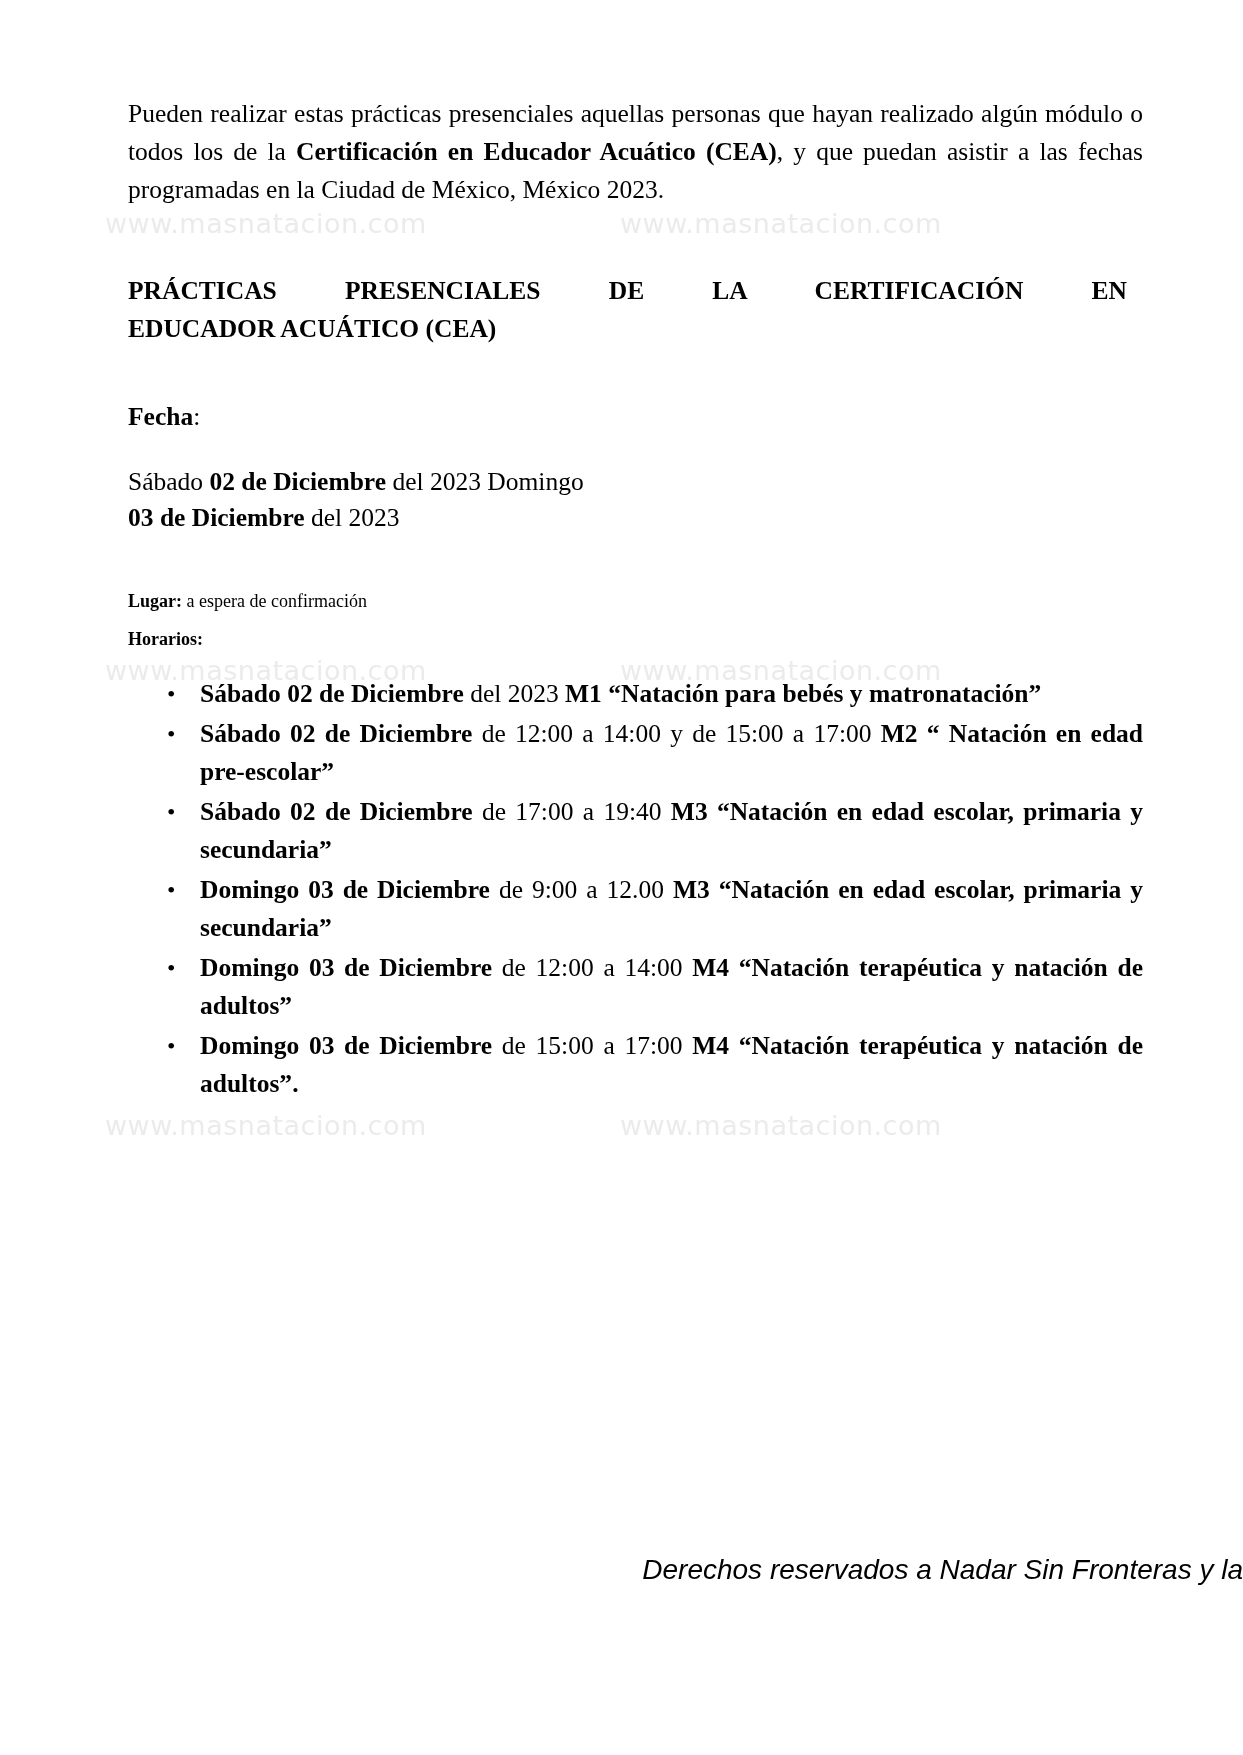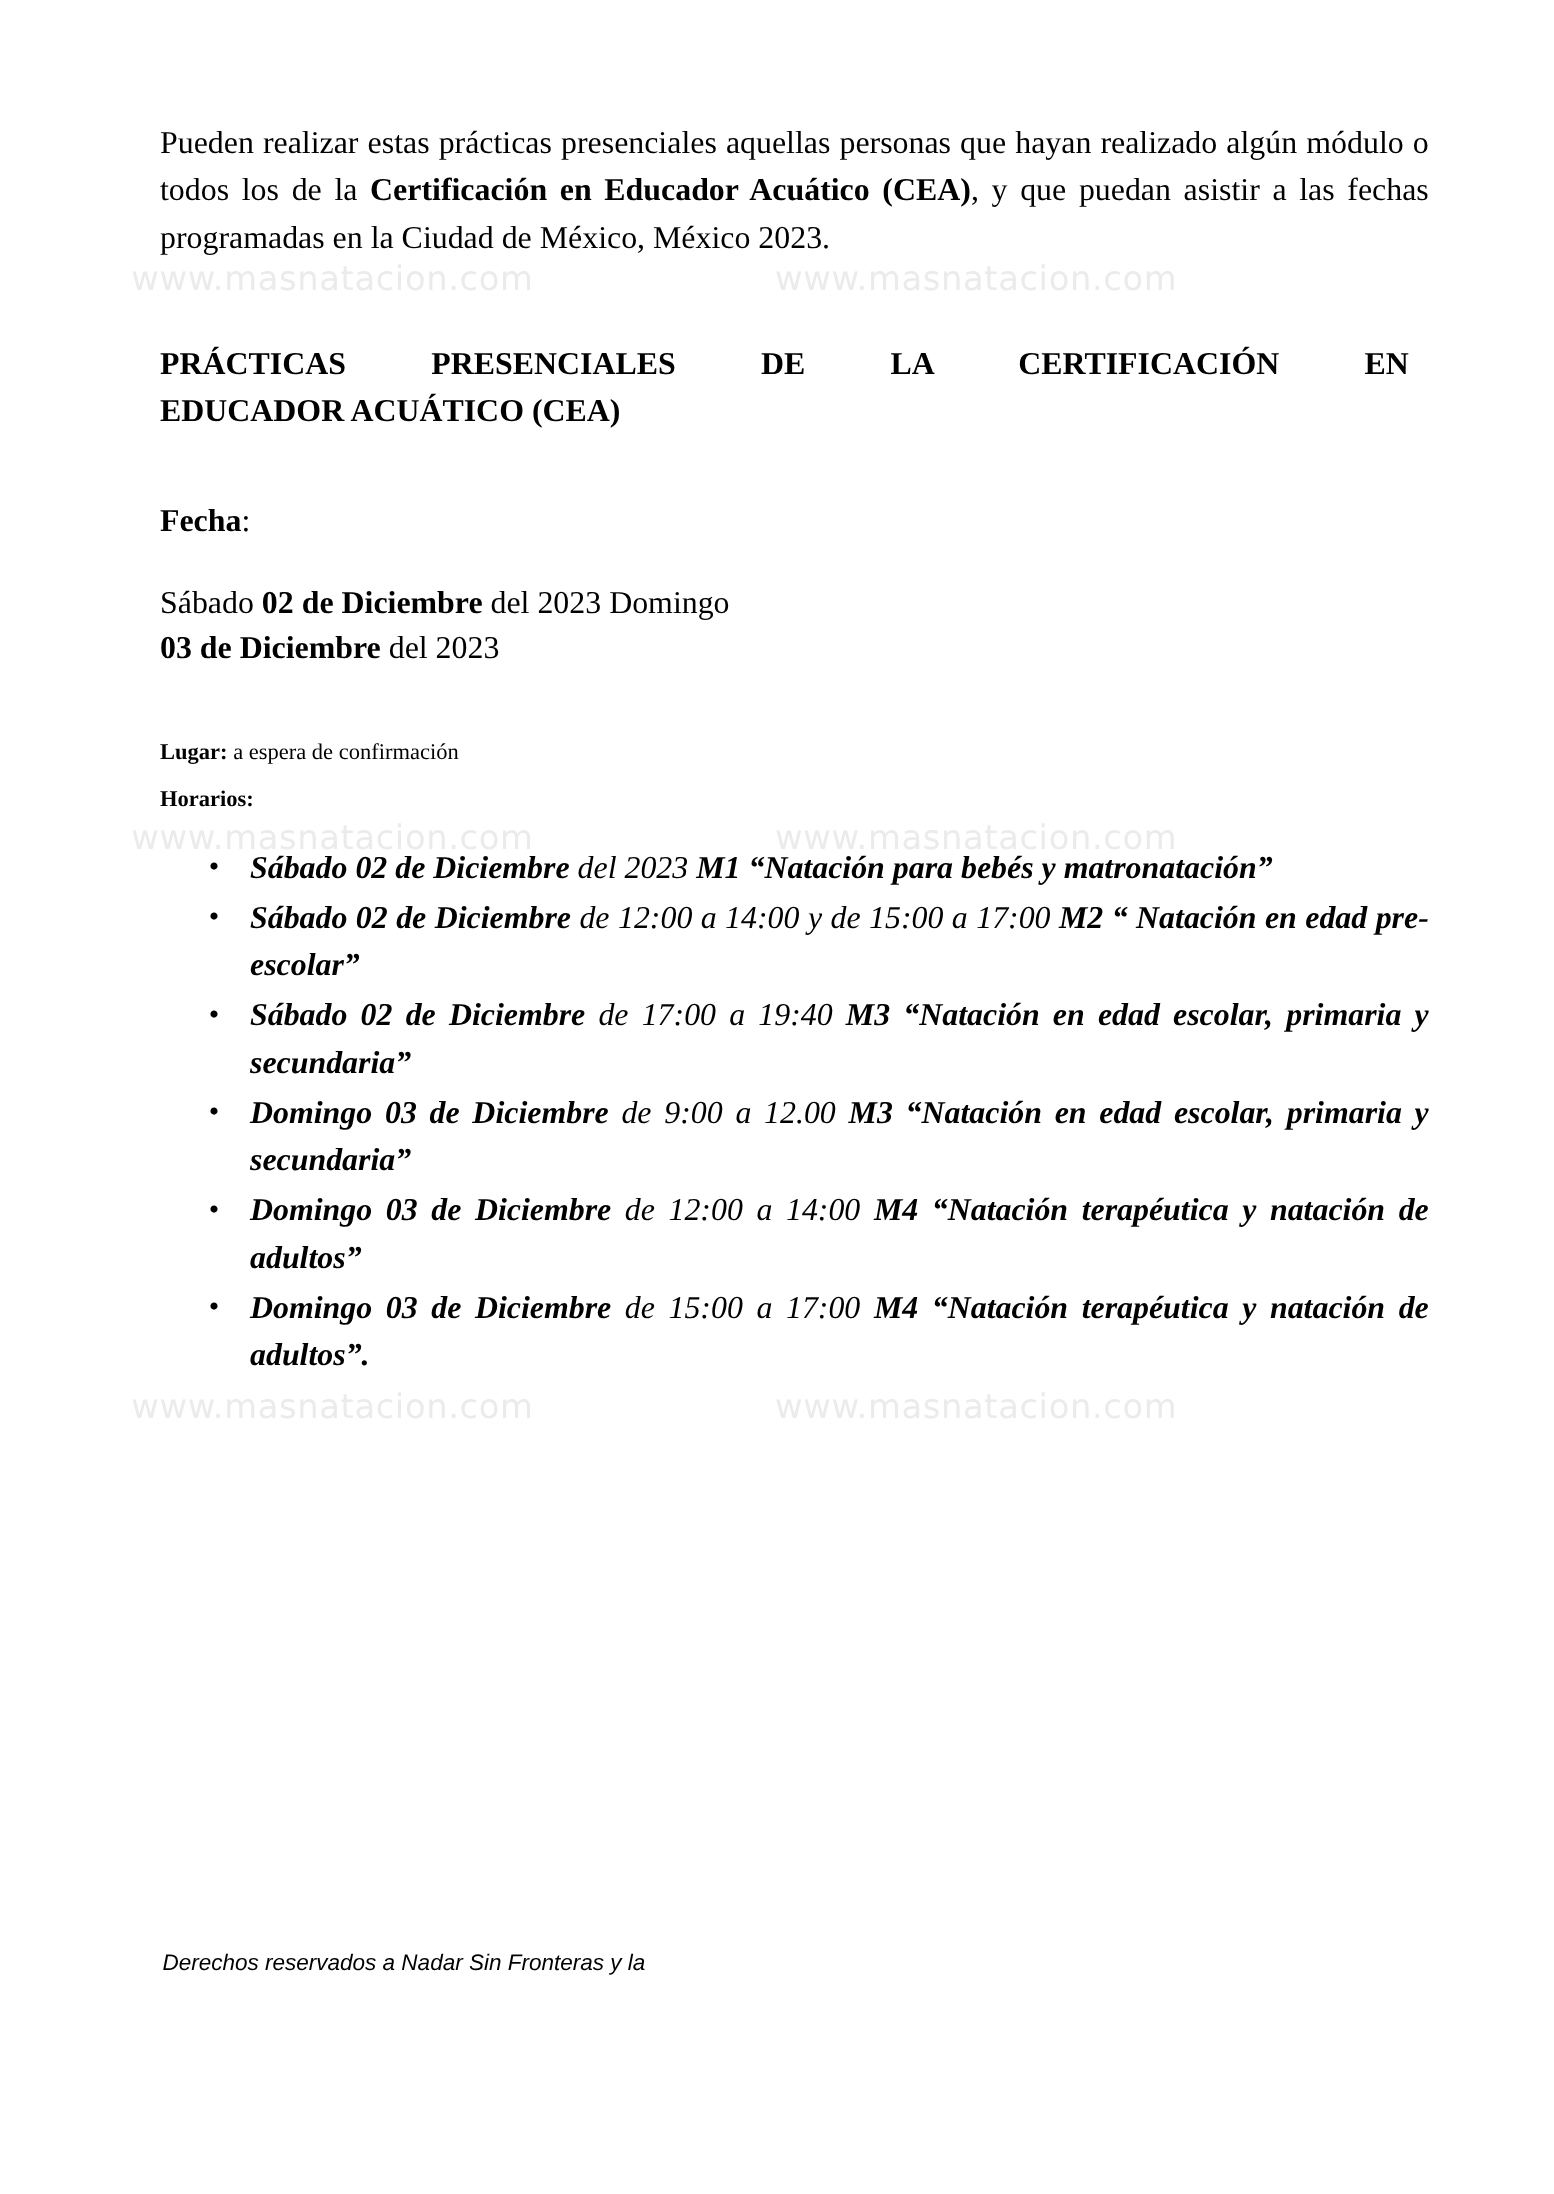--- a/index.html
+++ b/index.html
@@ -105,34 +105,33 @@
   }
   ul.horarios li .bullet {
     position: absolute;
     left: -33px;
     top: 0;
     font-size: 24px;
     line-height: 38px;
   }
   ul.horarios li .txt {
     display: block;
-    font-style: italic;
   }
 
   
   #footer {
     position: absolute;
     left: 0;
     right: 0;
     bottom: 168px;
     z-index: 1;
-    text-align: left;
+    text-align: right;
     font-family: "Liberation Sans", "DejaVu Sans", sans-serif;
     font-style: italic;
-    font-size: 18px;
+    font-size: 28px;
     line-height: 34px;
     color: #000000;
     padding-left: 130px;
   }
 </style>
 </head>
 <body>
 
 <div id="page">
 

